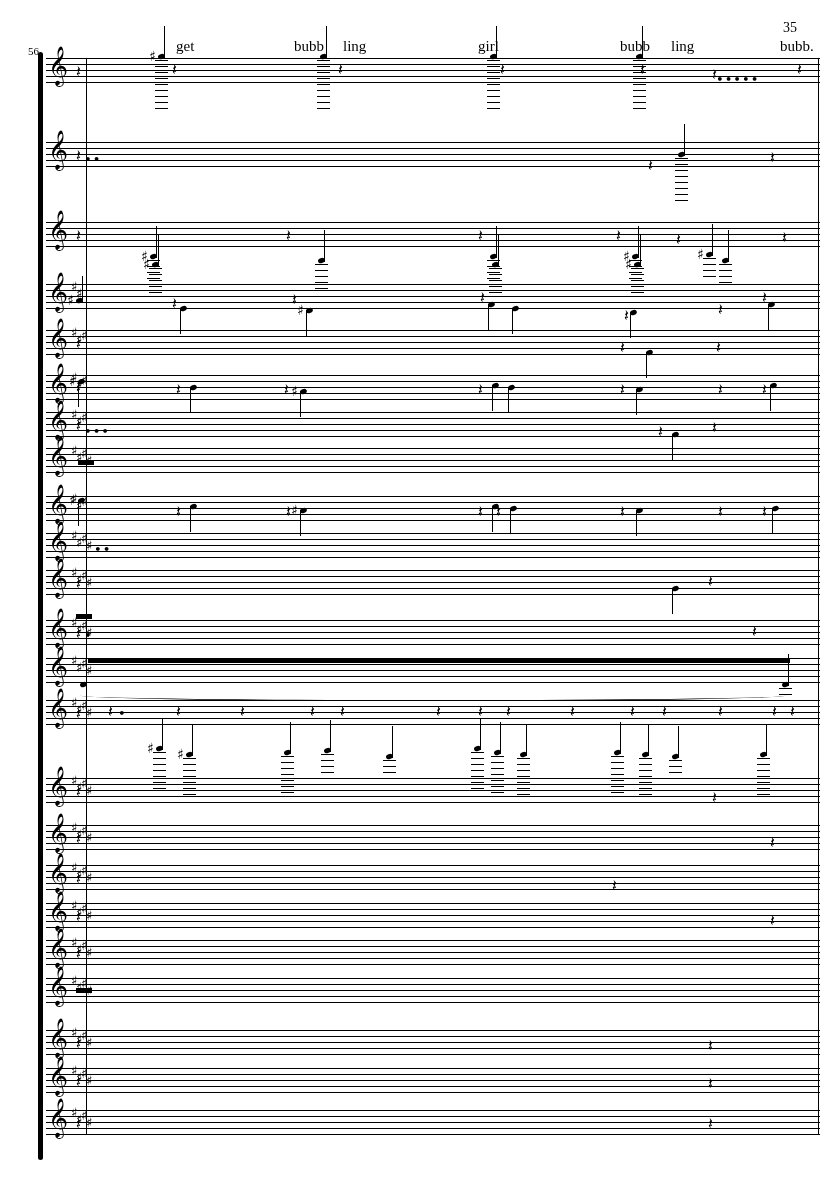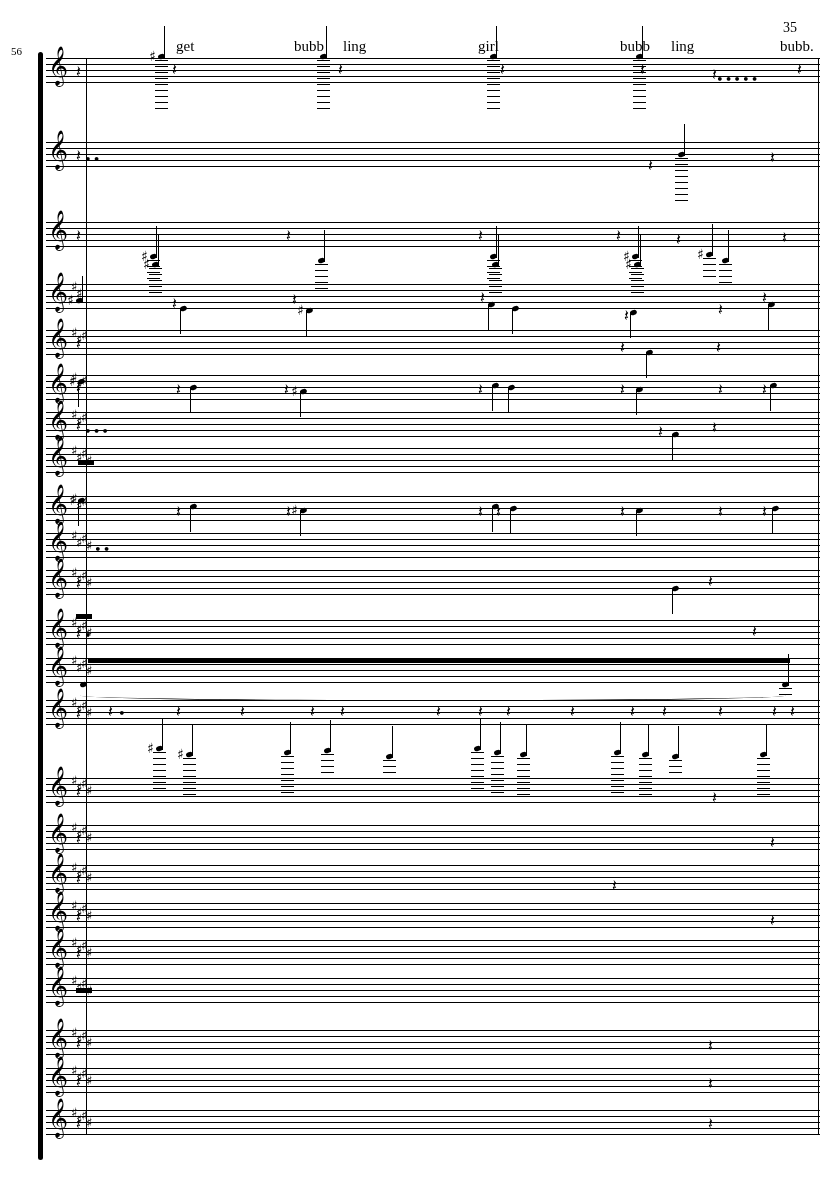--- a/index.html
+++ b/index.html
@@ -127,21 +127,21 @@
     position: absolute;
     height: 5px;
     background: #000;
     width: 16px;
   }
 </style>
 </head>
 <body>
 
 <div id="score">
-    <div class="measure-num" style="left: 11px; top: 45px;">56</div>
+    <div class="measure-num" style="left: 28px; top: 45px;">56</div>
     <div class="measure-num big" style="left: 783px; top: 20px;">35</div>
     <div class="lyric" style="left: 176px; top: 38px;">get</div>
     <div class="lyric" style="left: 294px; top: 38px;">bubb</div>
     <div class="lyric" style="left: 343px; top: 38px;">ling</div>
     <div class="lyric" style="left: 478px; top: 38px;">girl</div>
     <div class="lyric" style="left: 620px; top: 38px;">bubb</div>
     <div class="lyric" style="left: 671px; top: 38px;">ling</div>
     <div class="lyric" style="left: 780px; top: 38px;">bubb.</div>
     <div class="sysbrace" style="left: 38px; top: 52px; height: 1108px;"></div>
     <div class="staff" style="left: 46px; top: 58px; width: 774px;"></div>

